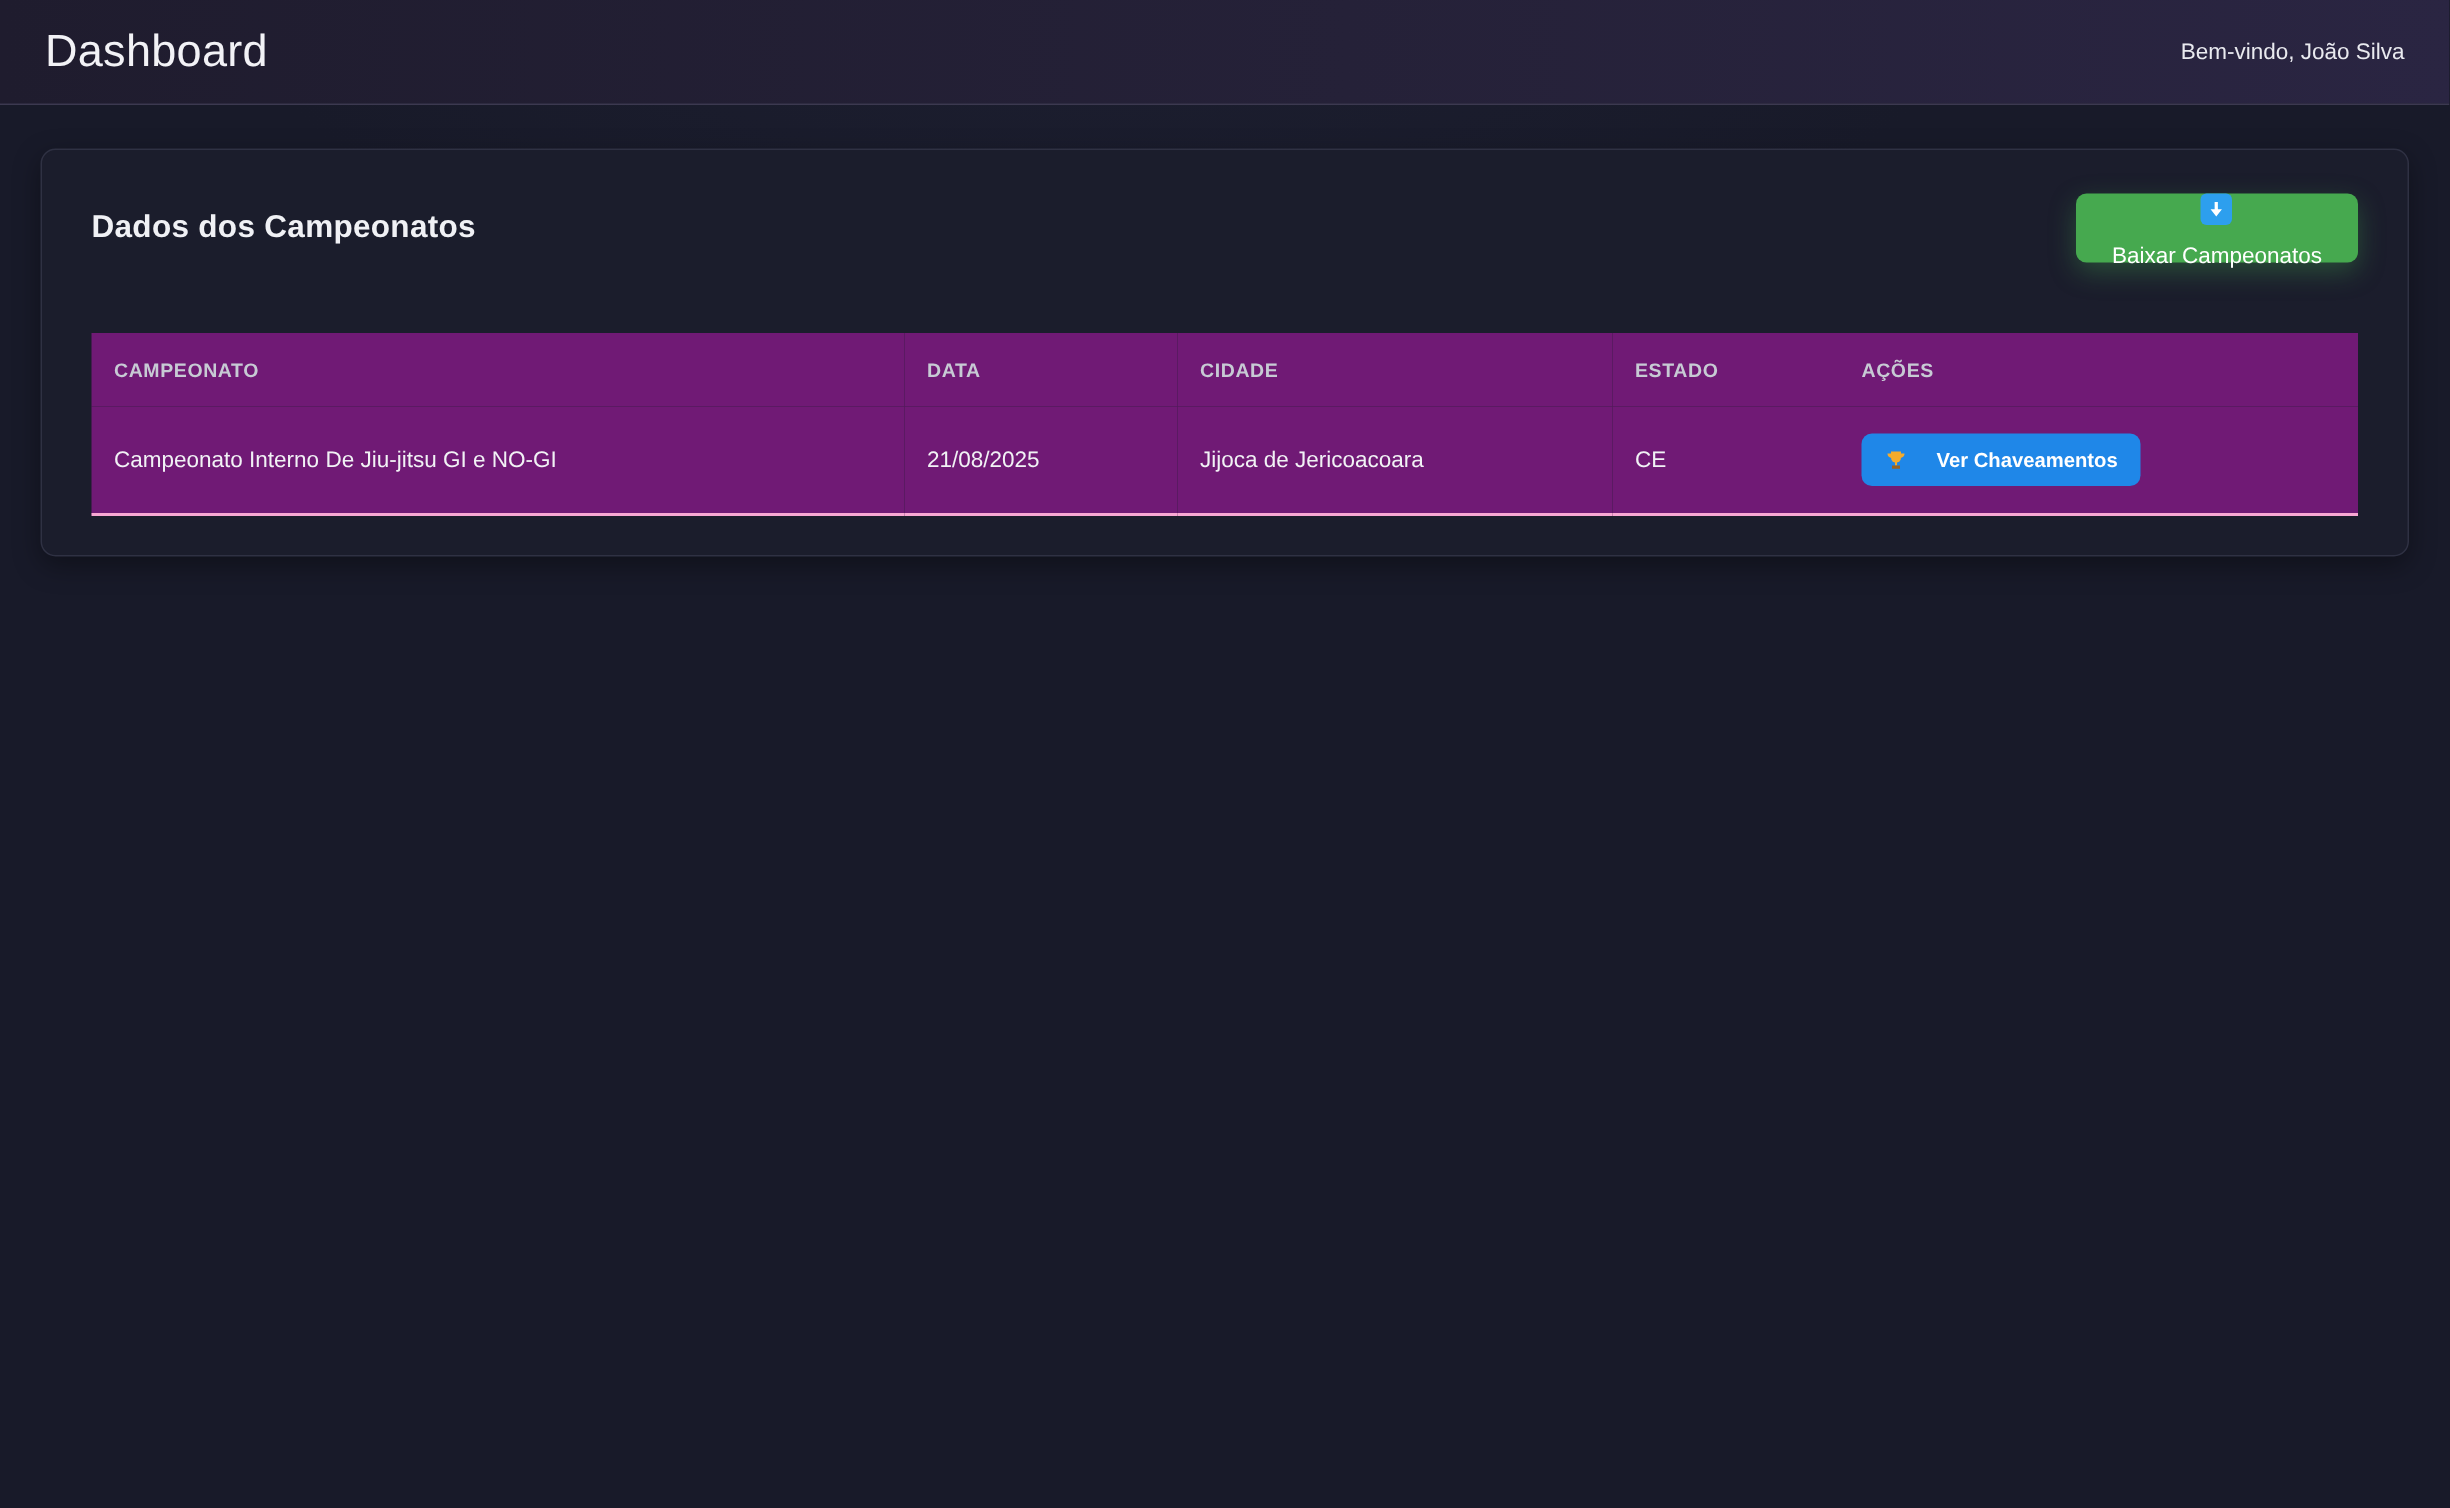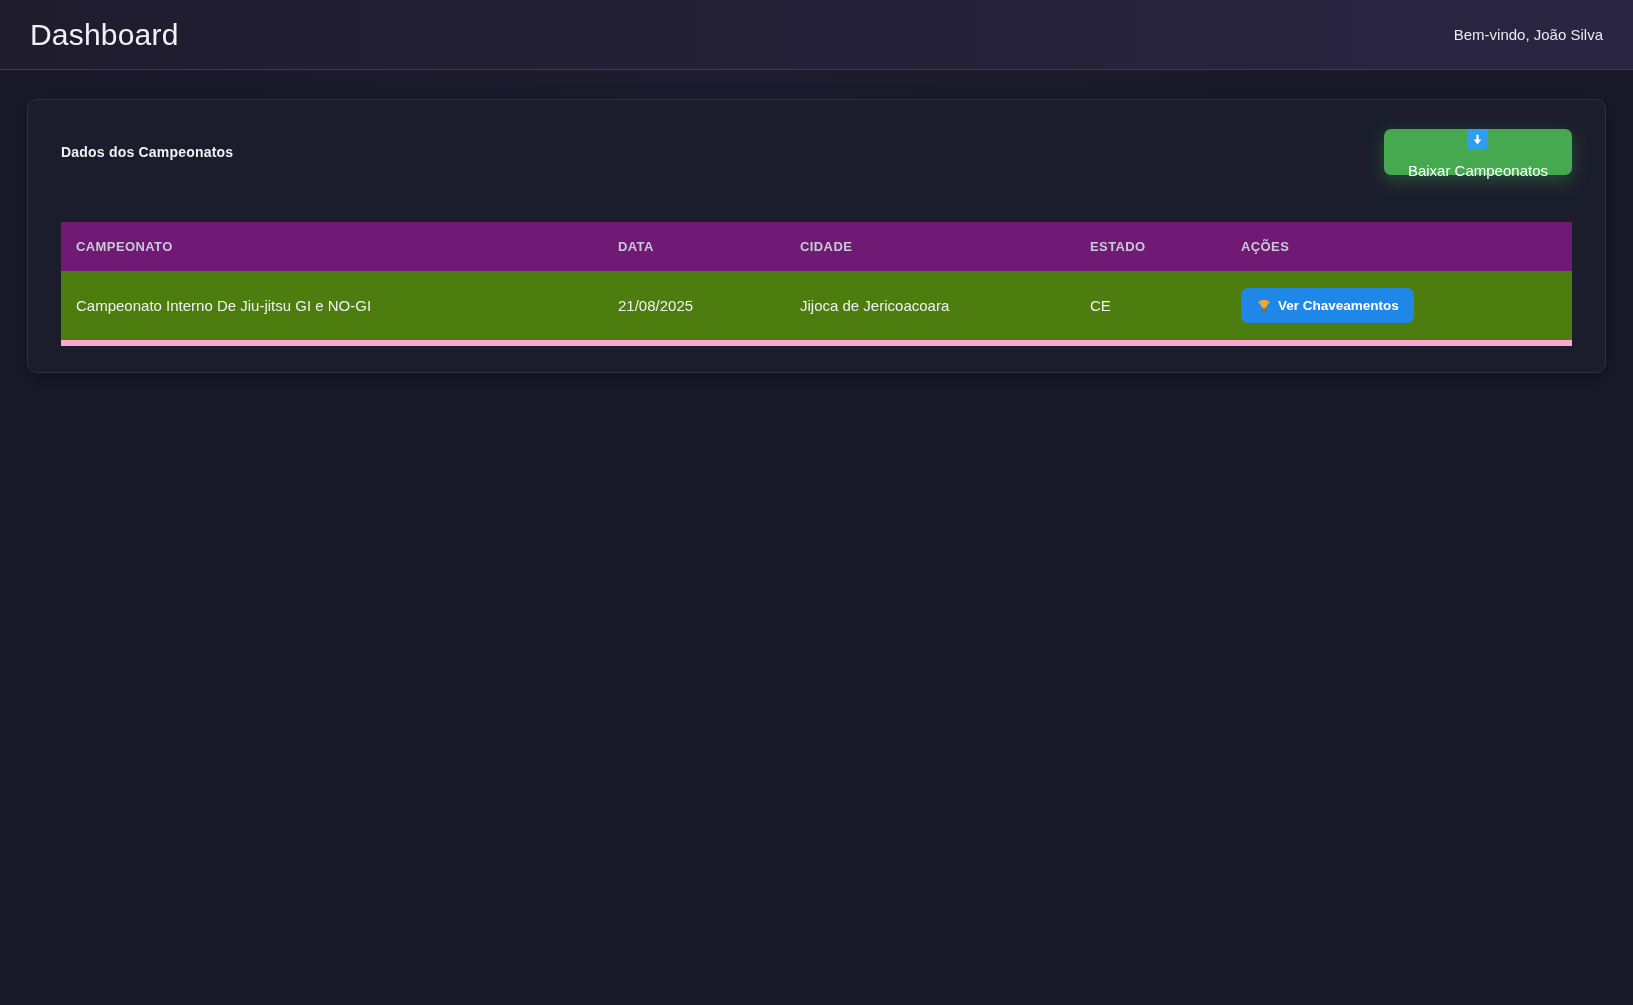--- a/index.html
+++ b/index.html
@@ -43,21 +43,21 @@
     box-shadow: 0 6px 18px rgba(0,0,0,0.35);
     padding: 29px 33px 26px 33px;
   }
   .card-head {
     display: flex;
     align-items: center;
     justify-content: space-between;
     height: 46px;
   }
   .card-title {
-    font-size: 14px;
+    font-size: 21px;
     font-weight: 600;
     color: #f0f1f5;
     letter-spacing: 0.2px;
   }
 
   
   .btn-green {
     display: inline-flex;
     align-items: center;
     gap: 12px;
@@ -99,34 +99,34 @@
     text-align: left;
     vertical-align: middle;
     padding: 0 15px;
     font-size: 13px;
     font-weight: 700;
     letter-spacing: 0.4px;
     color: #c7cad4;
     text-transform: uppercase;
   }
   tbody td {
-    background: #4d7c0f;
+    background: #701a75;
     height: 72px;
     vertical-align: middle;
     padding: 0 15px;
     font-size: 15px;
     color: #f1f2f5;
-    border-bottom: 6px solid #f9a8d4;
+    border-bottom: 2px solid #f9a8d4;
   }
 
   
   .btn-blue {
     display: inline-flex;
     align-items: center;
-    gap: 6px;
+    gap: 19px;
     height: 35px;
     padding: 0 15px;
     background: #1f87e8;
     color: #ffffff;
     border: none;
     border-radius: 7px;
     font-family: inherit;
     font-size: 13.5px;
     font-weight: 700;
     cursor: pointer;

